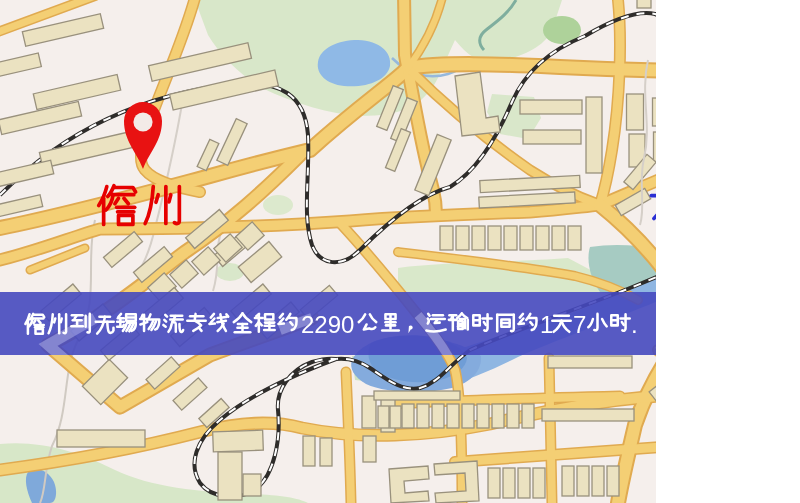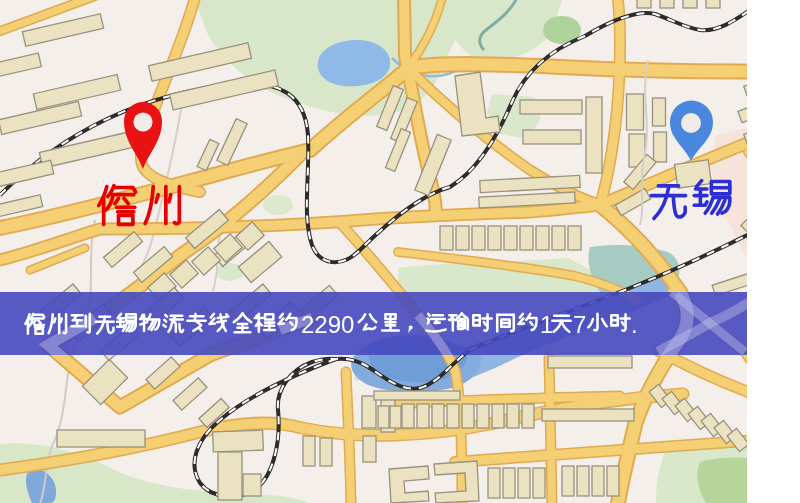--- a/index.html
+++ b/index.html
@@ -1,16 +1,16 @@
 <!DOCTYPE html>
 <html><head>
 <meta charset="utf-8">
 <style>
 html,body{margin:0;padding:0;background:#fff;font-family:"Liberation Sans",sans-serif;}
-#map{position:relative;width:747px;height:503px;overflow:hidden;text-align:center;}
+#map{position:relative;width:656px;height:503px;overflow:hidden;text-align:center;}
 #map svg{filter:blur(0.35px);}
 </style>
 </head>
 <body>
 
 <div id="map">
 <svg width="800" height="503" viewBox="0 0 800 503">
 <defs>
 <g id="zDan" fill="none" stroke="currentColor" stroke-linecap="round" stroke-linejoin="round">
 <path d="M24,8 C20,24 14,38 6,50"></path>

